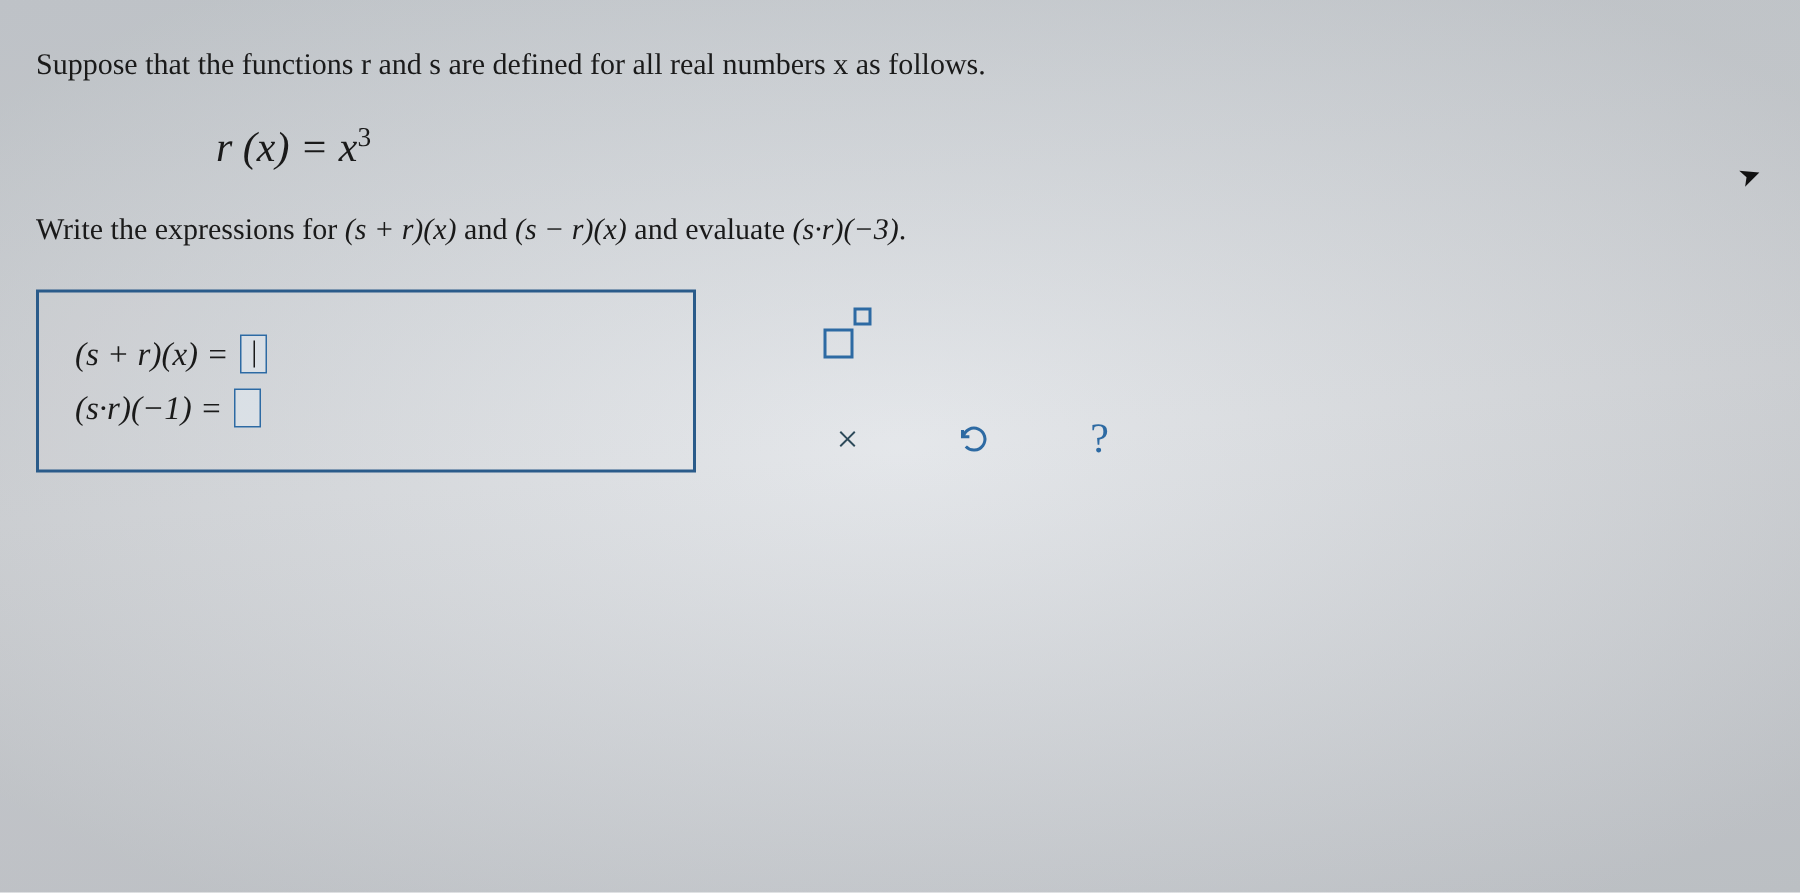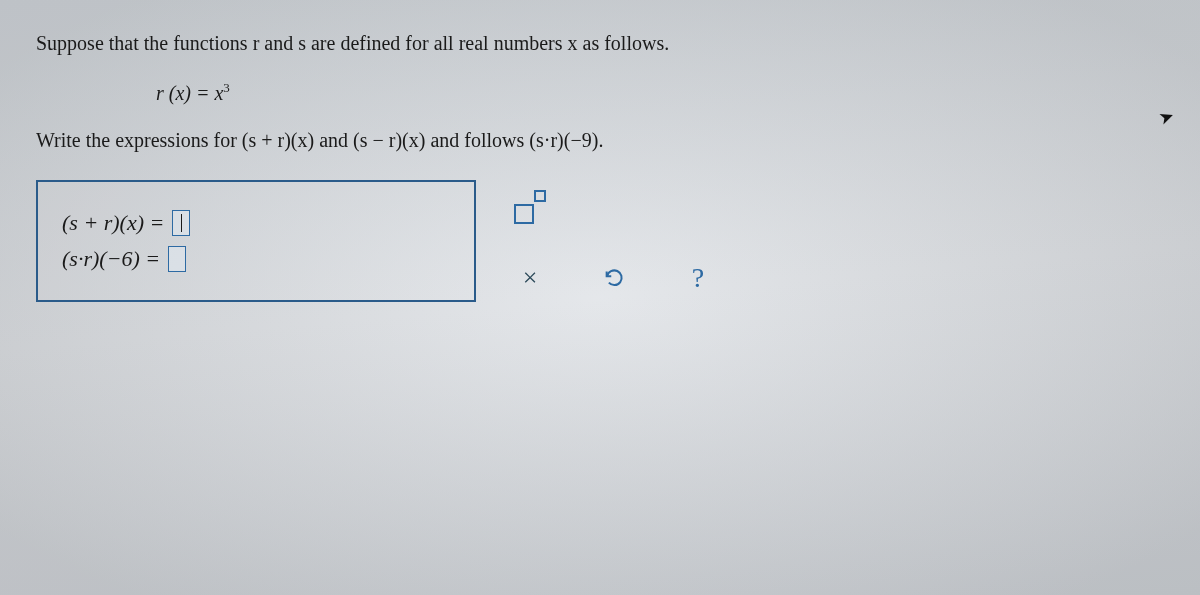--- a/index.html
+++ b/index.html
@@ -13,31 +13,31 @@
     overflow: hidden;
   }
   body::before {
     content:"";
     position:absolute;
     inset:0;
     background: radial-gradient(ellipse at 50% 50%, rgba(255,255,255,0.15), rgba(0,0,0,0.12) 90%);
     pointer-events:none;
   }
   .page {
-    padding: 32px 36px;
+    padding: 32px 24px;
     position: relative;
     z-index: 1;
   }
   .intro { font-size: 20px; margin-bottom: 22px; }
-  .defs { margin-left: 120px; font-size: 20px; font-style: italic; line-height: 1.6; margin-bottom: 20px; }
+  .defs { margin-left: 120px; font-size: 28px; font-style: italic; line-height: 1.6; margin-bottom: 20px; }
   .task { font-size: 20px; margin-bottom: 28px; }
-  .italic { }
+  .italic { font-style: italic; }
   .sup  { font-size: 0.65em; vertical-align: super; font-style: normal; }
 
-  .answer-row { display: flex; gap: 32px; align-items: center; }
+  .answer-row { display: flex; gap: 79px; align-items: flex-end; }
   .answer-box {
     border: 2px solid #2a5b8a;
     padding: 18px 24px 18px 24px;
     width: 440px;
     background: rgba(255,255,255,0.04);
   }
   .answer-box .line { display:flex; align-items:center; gap:8px; font-size:22px; font-style: italic; margin: 10px 0; }
   .blank {
     width: 18px; height: 26px; border: 1.5px solid #2d6aa3; background: rgba(230,240,250,0.4);
   }
@@ -79,31 +79,31 @@
     <span>Suppose that the functions r and s are defined for all real numbers x as follows.</span>
   </p>
 
   <div class="defs">
     <div>
       <span>r (x) = x</span><span class="sup">3</span>
     </div>
   </div>
 
   <p class="task">
-    <span>Write the expressions for </span><span class="italic">(s + r)(x)</span><span> and </span><span class="italic">(s − r)(x)</span><span> and follows </span><span class="italic">(s·r)(−9)</span><span>.</span>
+    <span>Write the expressions for </span><span class="italic">(s + r)(x)</span><span> and </span><span class="italic">(s − r)(x)</span><span> and evaluate </span><span class="italic">(s·r)(−3)</span><span>.</span>
   </p>
 
   <div class="answer-row">
     <div class="answer-box">
       <div class="line">
         <span>(s + r)(x) = </span>
         <span class="blank cursor"></span>
       </div>
       <div class="line">
-        <span>(s·r)(−6) = </span>
+        <span>(s·r)(−1) = </span>
         <span class="blank"></span>
       </div>
     </div>
 
     <div class="toolbox">
       <div class="tool-row">
         <div class="tool-btn exponent-tool" title="exponent-tool">
           <span class="base-box"></span>
           <span class="exp-box"></span>
         </div>

